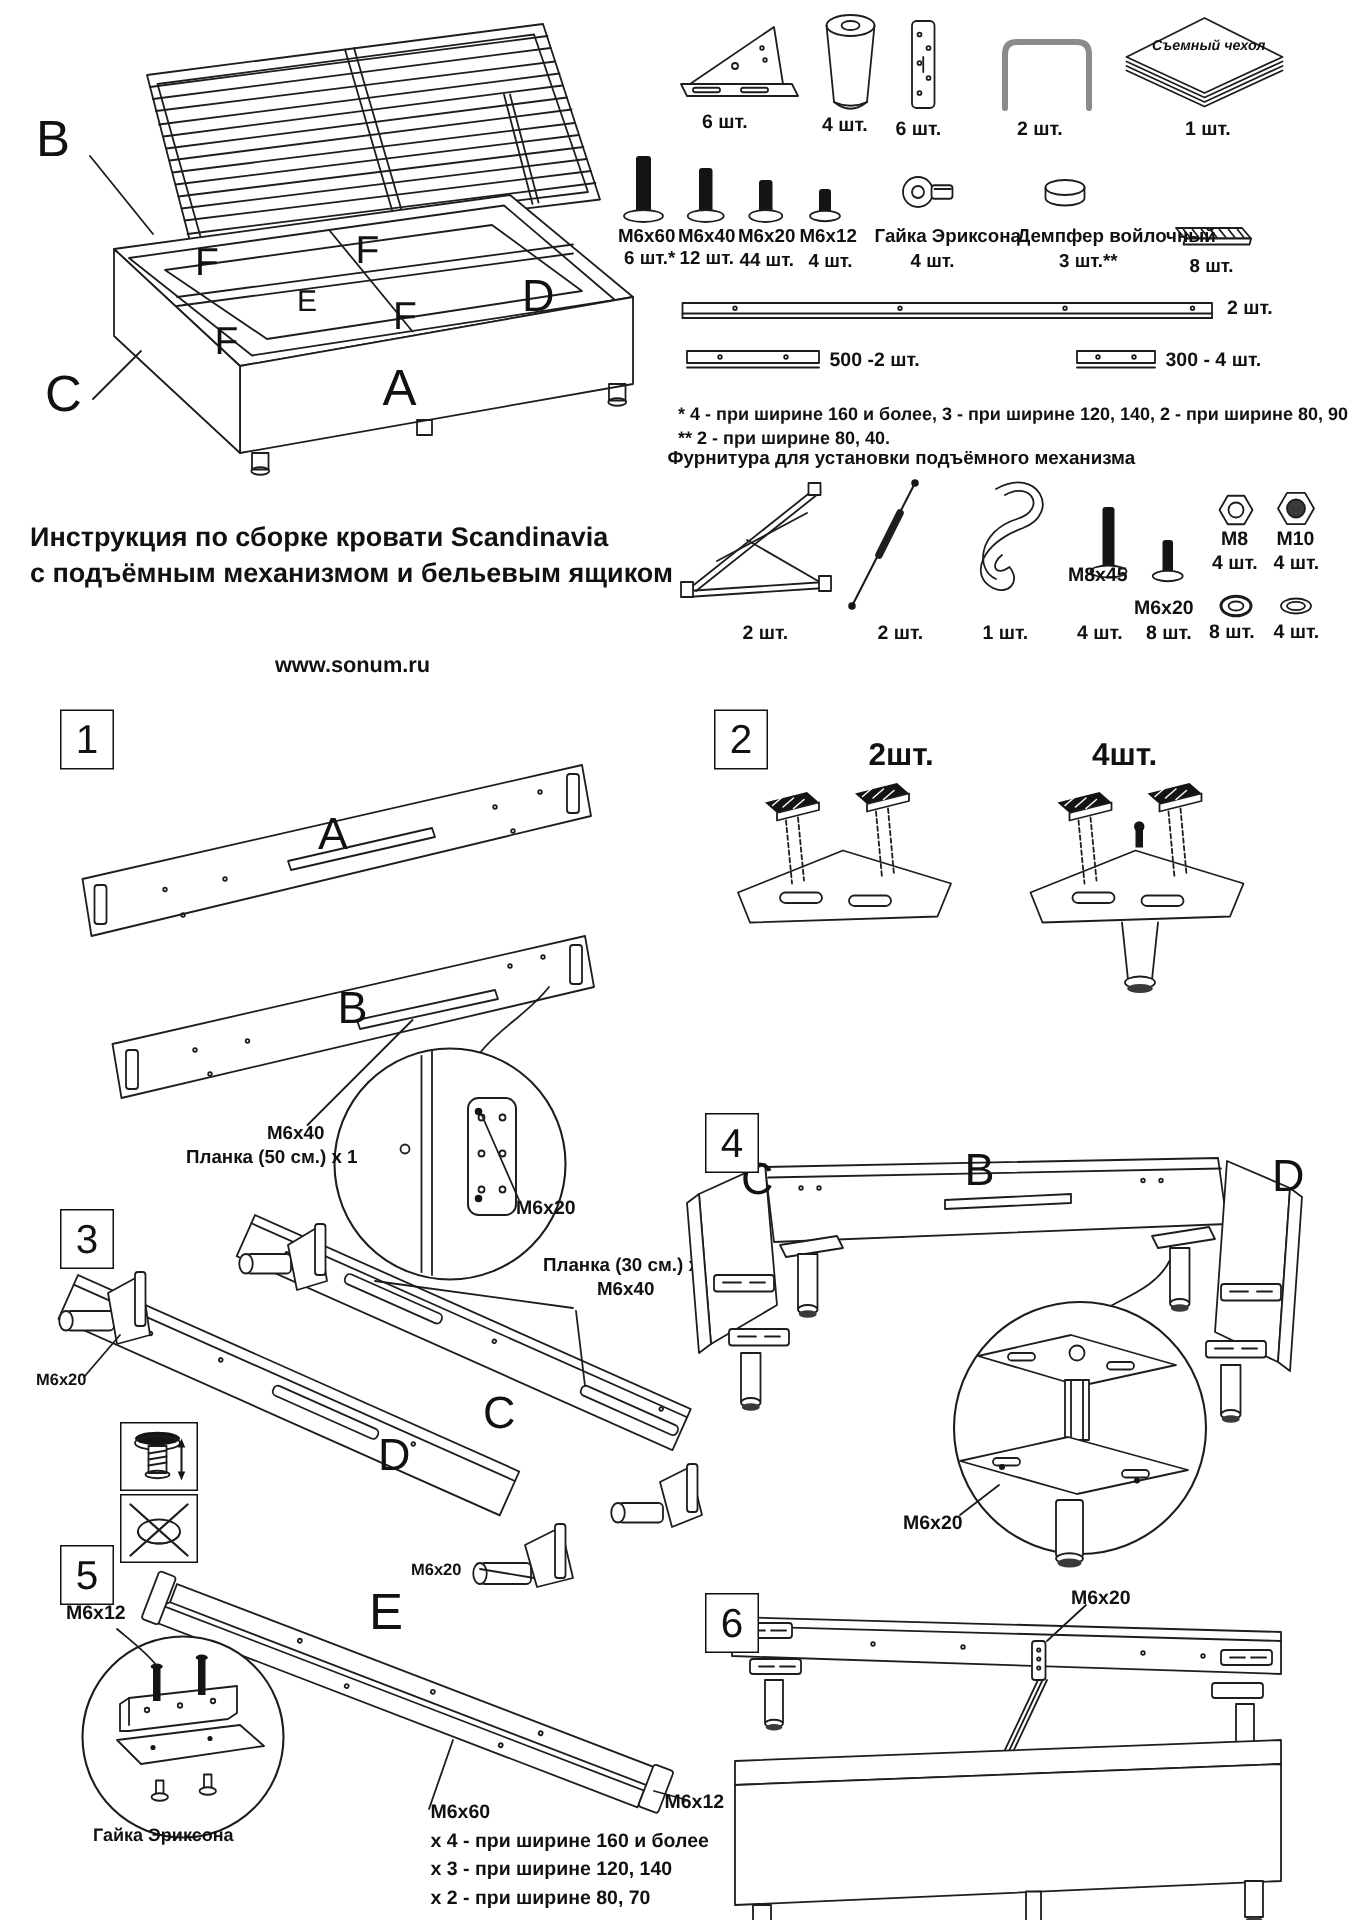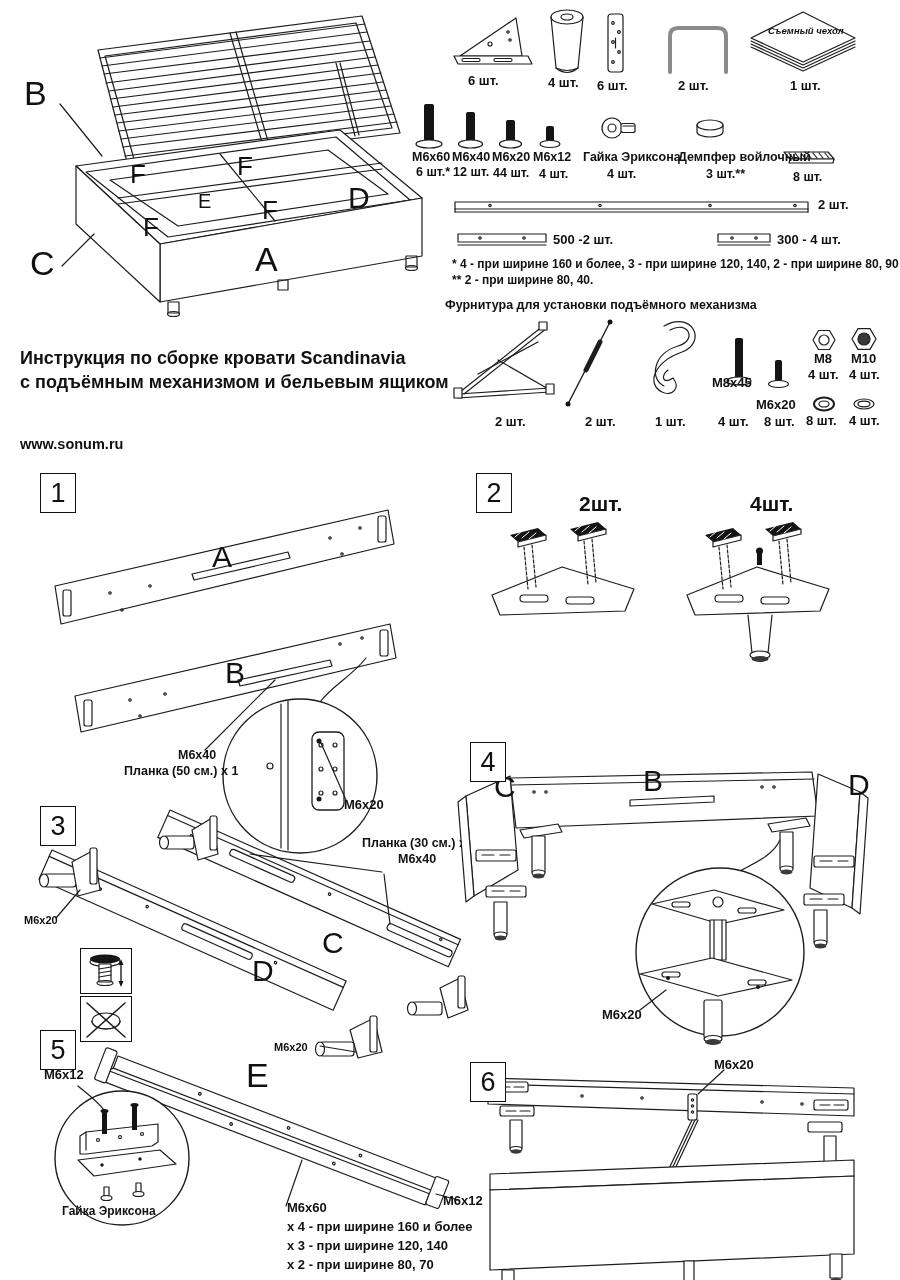--- a/index.html
+++ b/index.html
@@ -9,21 +9,21 @@
   svg *{fill:none;stroke:#1d1d1d;stroke-width:1.2;stroke-linejoin:round;stroke-linecap:round;}
   svg .k{fill:#141414;stroke:none;}
   svg .f{fill:#fff;}
   svg .g{fill:#3a3a3a;stroke:none;}
   svg .d{stroke-dasharray:3 2;}
   svg .w{stroke:#fff;stroke-width:1;}
   .lb{position:absolute;font-weight:700;color:#111;white-space:nowrap;line-height:1.12;}
   .ctr{text-align:left;}
   .s9{font-size:9.5px;font-style:italic;}
   .s11{font-size:11px;}
-  .s12{font-size:12px;}
+  .s12{font-size:12px;margin-top:12px;}
   .s125{font-size:12.5px;}
   .s13{font-size:13px;}
   .s14{font-size:14.5px;}
   .s18{font-size:18px;font-weight:600;}
   .s22{font-size:21px;margin-left:16px;}
   .big{font-weight:400;}
   .s20{font-size:20px;}
   .s26{font-size:26px;}
   .s30{font-size:30px;}
   .s34{font-size:34px;}
@@ -270,21 +270,21 @@
   <div class="lb s13" style="left:764px;top:415px">8 шт.</div>
   <div class="lb s13" style="left:814px;top:352px">М8</div>
   <div class="lb s13" style="left:851px;top:352px">М10</div>
   <div class="lb s13" style="left:808px;top:368px">4 шт.</div>
   <div class="lb s13" style="left:849px;top:368px">4 шт.</div>
   <div class="lb s13" style="left:806px;top:414px">8 шт.</div>
   <div class="lb s13" style="left:849px;top:414px">4 шт.</div>
 
   <div class="lb s18 ctr" style="left:20px;top:372px;width:430px">с подъёмным механизмом и бельевым ящиком</div>
   <div class="lb s18 ctr" style="left:20px;top:348px;width:430px">Инструкция по сборке кровати Scandinavia</div>
-  <div class="lb s14" style="left:20px;top:436px;width:430px;text-align:left">www.sonum.ru</div>
+  <div class="lb s14" style="left:20px;top:436px;width:430px;text-align:center">www.sonum.ru</div>
 
   <div class="stepbox" style="left:40px;top:473px">1</div>
   <div class="stepbox" style="left:476px;top:473px">2</div>
   <div class="stepbox" style="left:40px;top:806px">3</div>
   <div class="stepbox" style="left:470px;top:742px">4</div>
   <div class="stepbox" style="left:40px;top:1030px">5</div>
   <div class="stepbox" style="left:470px;top:1062px">6</div>
 
   <svg style="left:30px;top:498px" width="440" height="360" viewBox="0 0 440 360">
     <g>
@@ -374,21 +374,21 @@
       <line class="d" x1="317" y1="26" x2="321" y2="70"></line>
         <line class="d" x1="325" y1="24" x2="329" y2="68"></line>
       <circle class="k" cx="297.5" cy="36" r="3.5"></circle>
         <rect class="k" x="295" y="38" width="5" height="12"></rect>
       <path d="M286,100 L290,138 Q298,144 306,138 L310,100"></path>
       <ellipse class="f" cx="298" cy="140" rx="10" ry="4"></ellipse>
       <ellipse class="g" cx="298" cy="144" rx="8.5" ry="3"></ellipse>
     </g>
   </svg>
   <div class="lb s22" style="left:563px;top:492px">2шт.</div>
-  <div class="lb s22" style="left:734px;top:492px">4шт.</div>
+  <div class="lb s22" style="left:712px;top:492px">4шт.</div>
 
   <svg style="left:22px;top:792px" width="450" height="272" viewBox="0 0 450 272">
     <g transform="translate(148,18) rotate(24)">
       <rect class="f" x="0" y="0" width="318" height="30"></rect>
       <line x1="0" y1="6" x2="318" y2="6"></line>
       <rect class="f" x="72" y="10" width="70" height="7" rx="3"></rect>
       <rect class="f" x="246" y="14" width="70" height="7" rx="3"></rect>
       <circle cx="30" cy="15" r="1.2"></circle>
         <circle cx="180" cy="12" r="1.2"></circle>
         <circle cx="300" cy="8" r="1.2"></circle>

